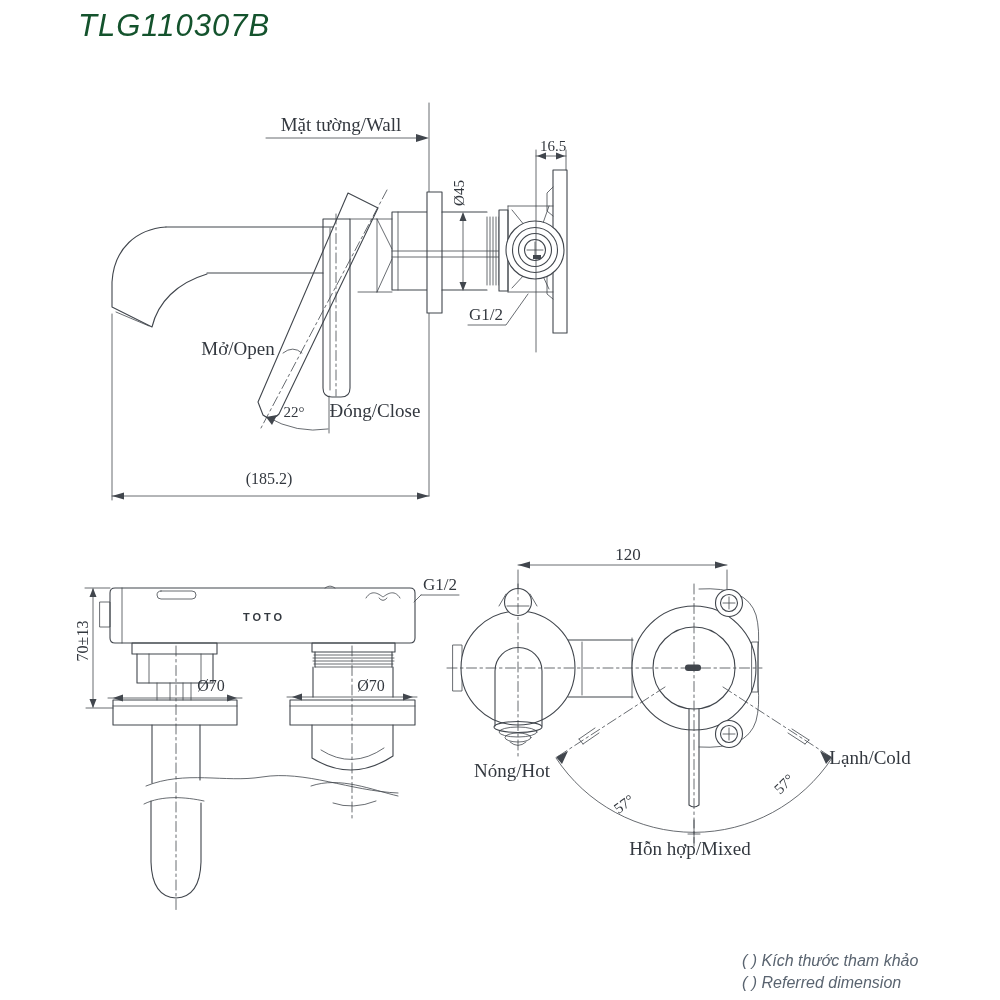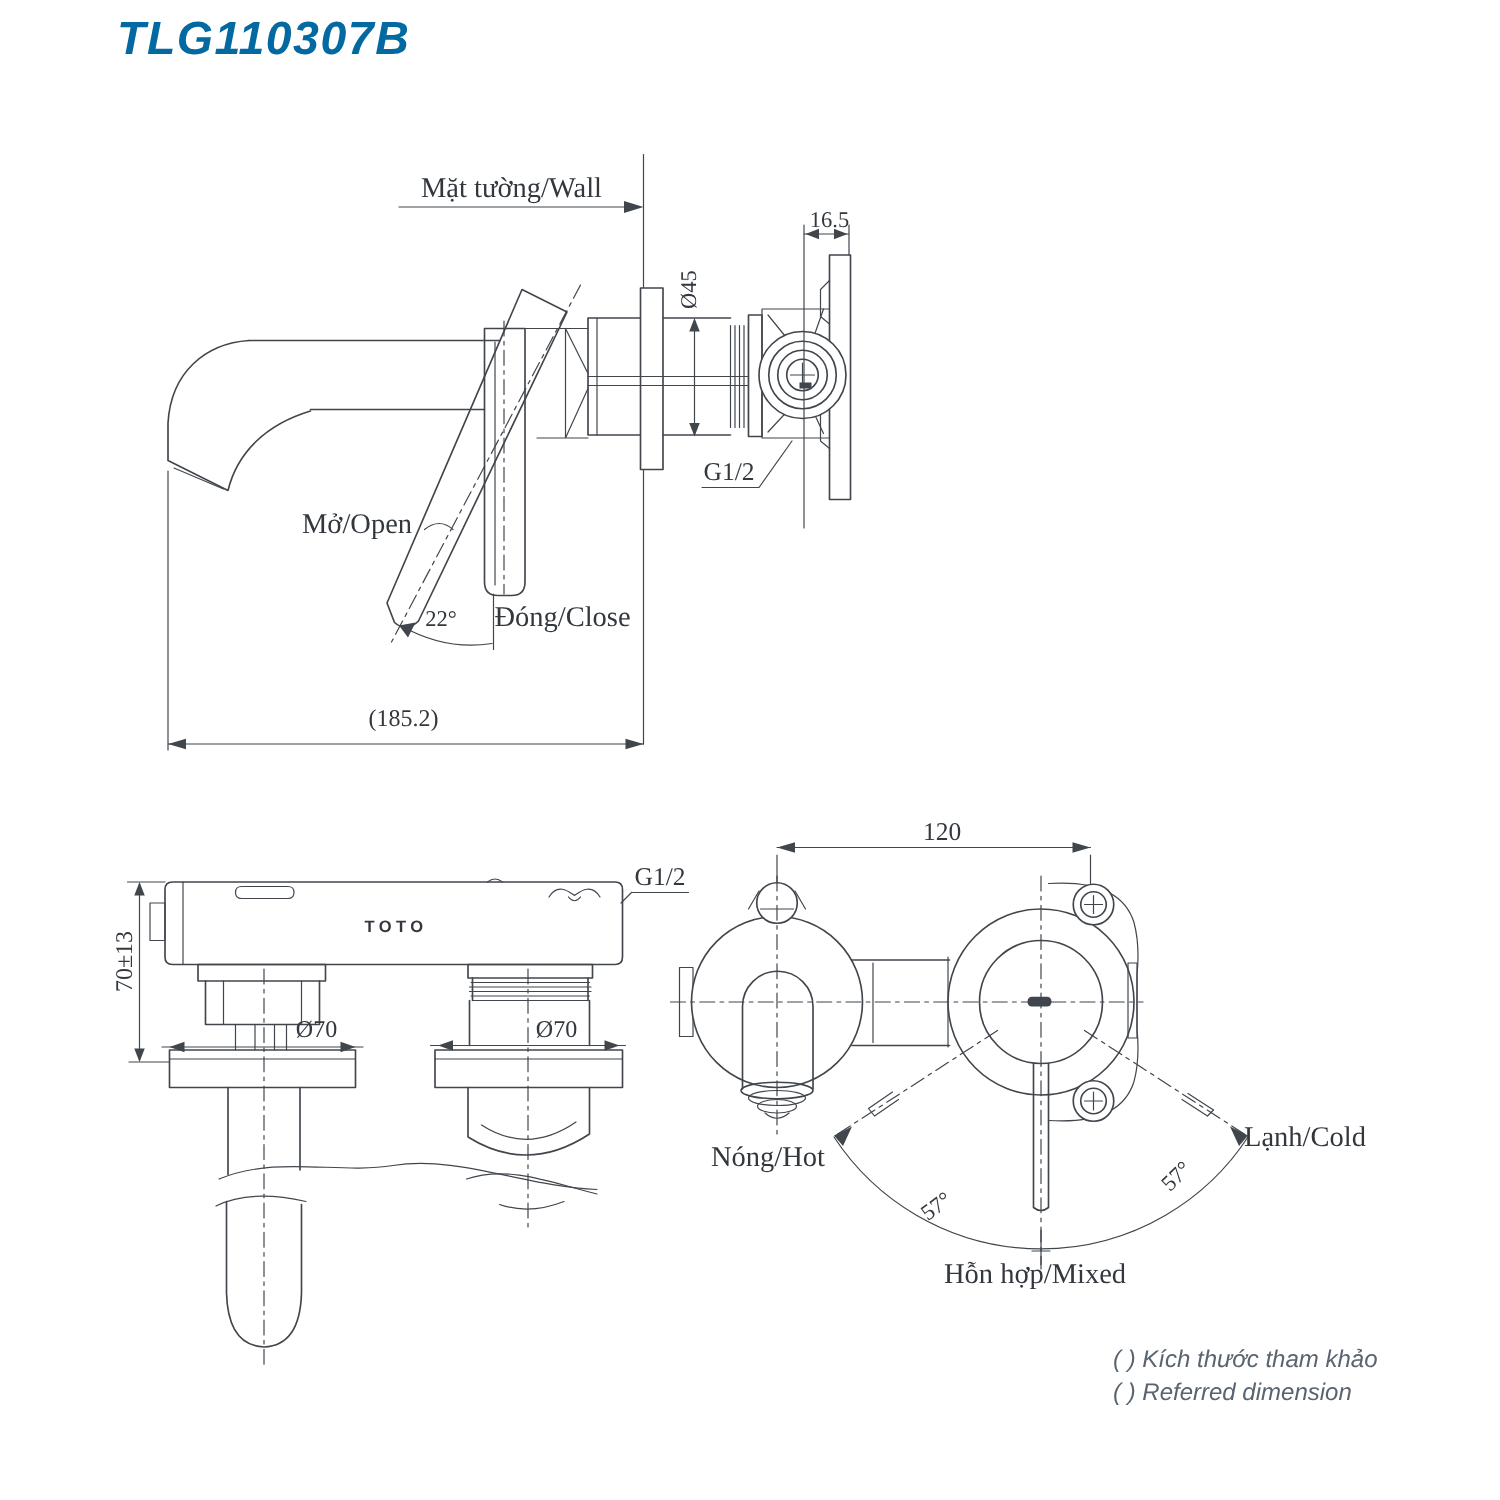--- a/index.html
+++ b/index.html
@@ -1,20 +1,20 @@
 <!DOCTYPE html>
 <html><head>
 <meta charset="utf-8">
 <style>
   html,body{margin:0;padding:0;background:#ffffff;}
   #stage{position:relative;width:1000px;height:1000px;background:#ffffff;overflow:hidden;
          font-family:"Liberation Sans",sans-serif;}
-  #title{position:absolute;left:78px;top:8px;font-size:31px;font-weight:bold;font-style:italic;
-         color:#0369a1;letter-spacing:1px;}
-  #note{position:absolute;left:742px;top:896px;font-size:16px;font-style:italic;color:#5a6470;line-height:22px;}
+  #title{position:absolute;left:78px;top:8px;font-size:31px;font-weight:normal;font-style:italic;
+         color:#14532d;letter-spacing:1px;}
+  #note{position:absolute;left:742px;top:950px;font-size:16px;font-style:italic;color:#5a6470;line-height:22px;}
   svg{position:absolute;left:0;top:0;}
   .draw path,.draw rect,.draw circle,.draw ellipse,.draw line{fill:none;stroke:#41464d;stroke-width:1.1;
        stroke-linecap:round;stroke-linejoin:round;}
   .draw .thin{stroke-width:0.8;}
   .draw .wf{fill:#ffffff;}
   .draw .dd{stroke-width:0.8;stroke-dasharray:10 3.5 2.5 3.5;}
   .draw .arr{fill:#41464d;stroke:none;}
   .draw .ink{fill:#41464d;stroke:none;}
   text.lbl{font-family:"Liberation Serif",serif;fill:#33383f;stroke:none;}
   text.brand{font-family:"Liberation Sans",sans-serif;font-weight:bold;fill:#33383f;letter-spacing:3px;}

